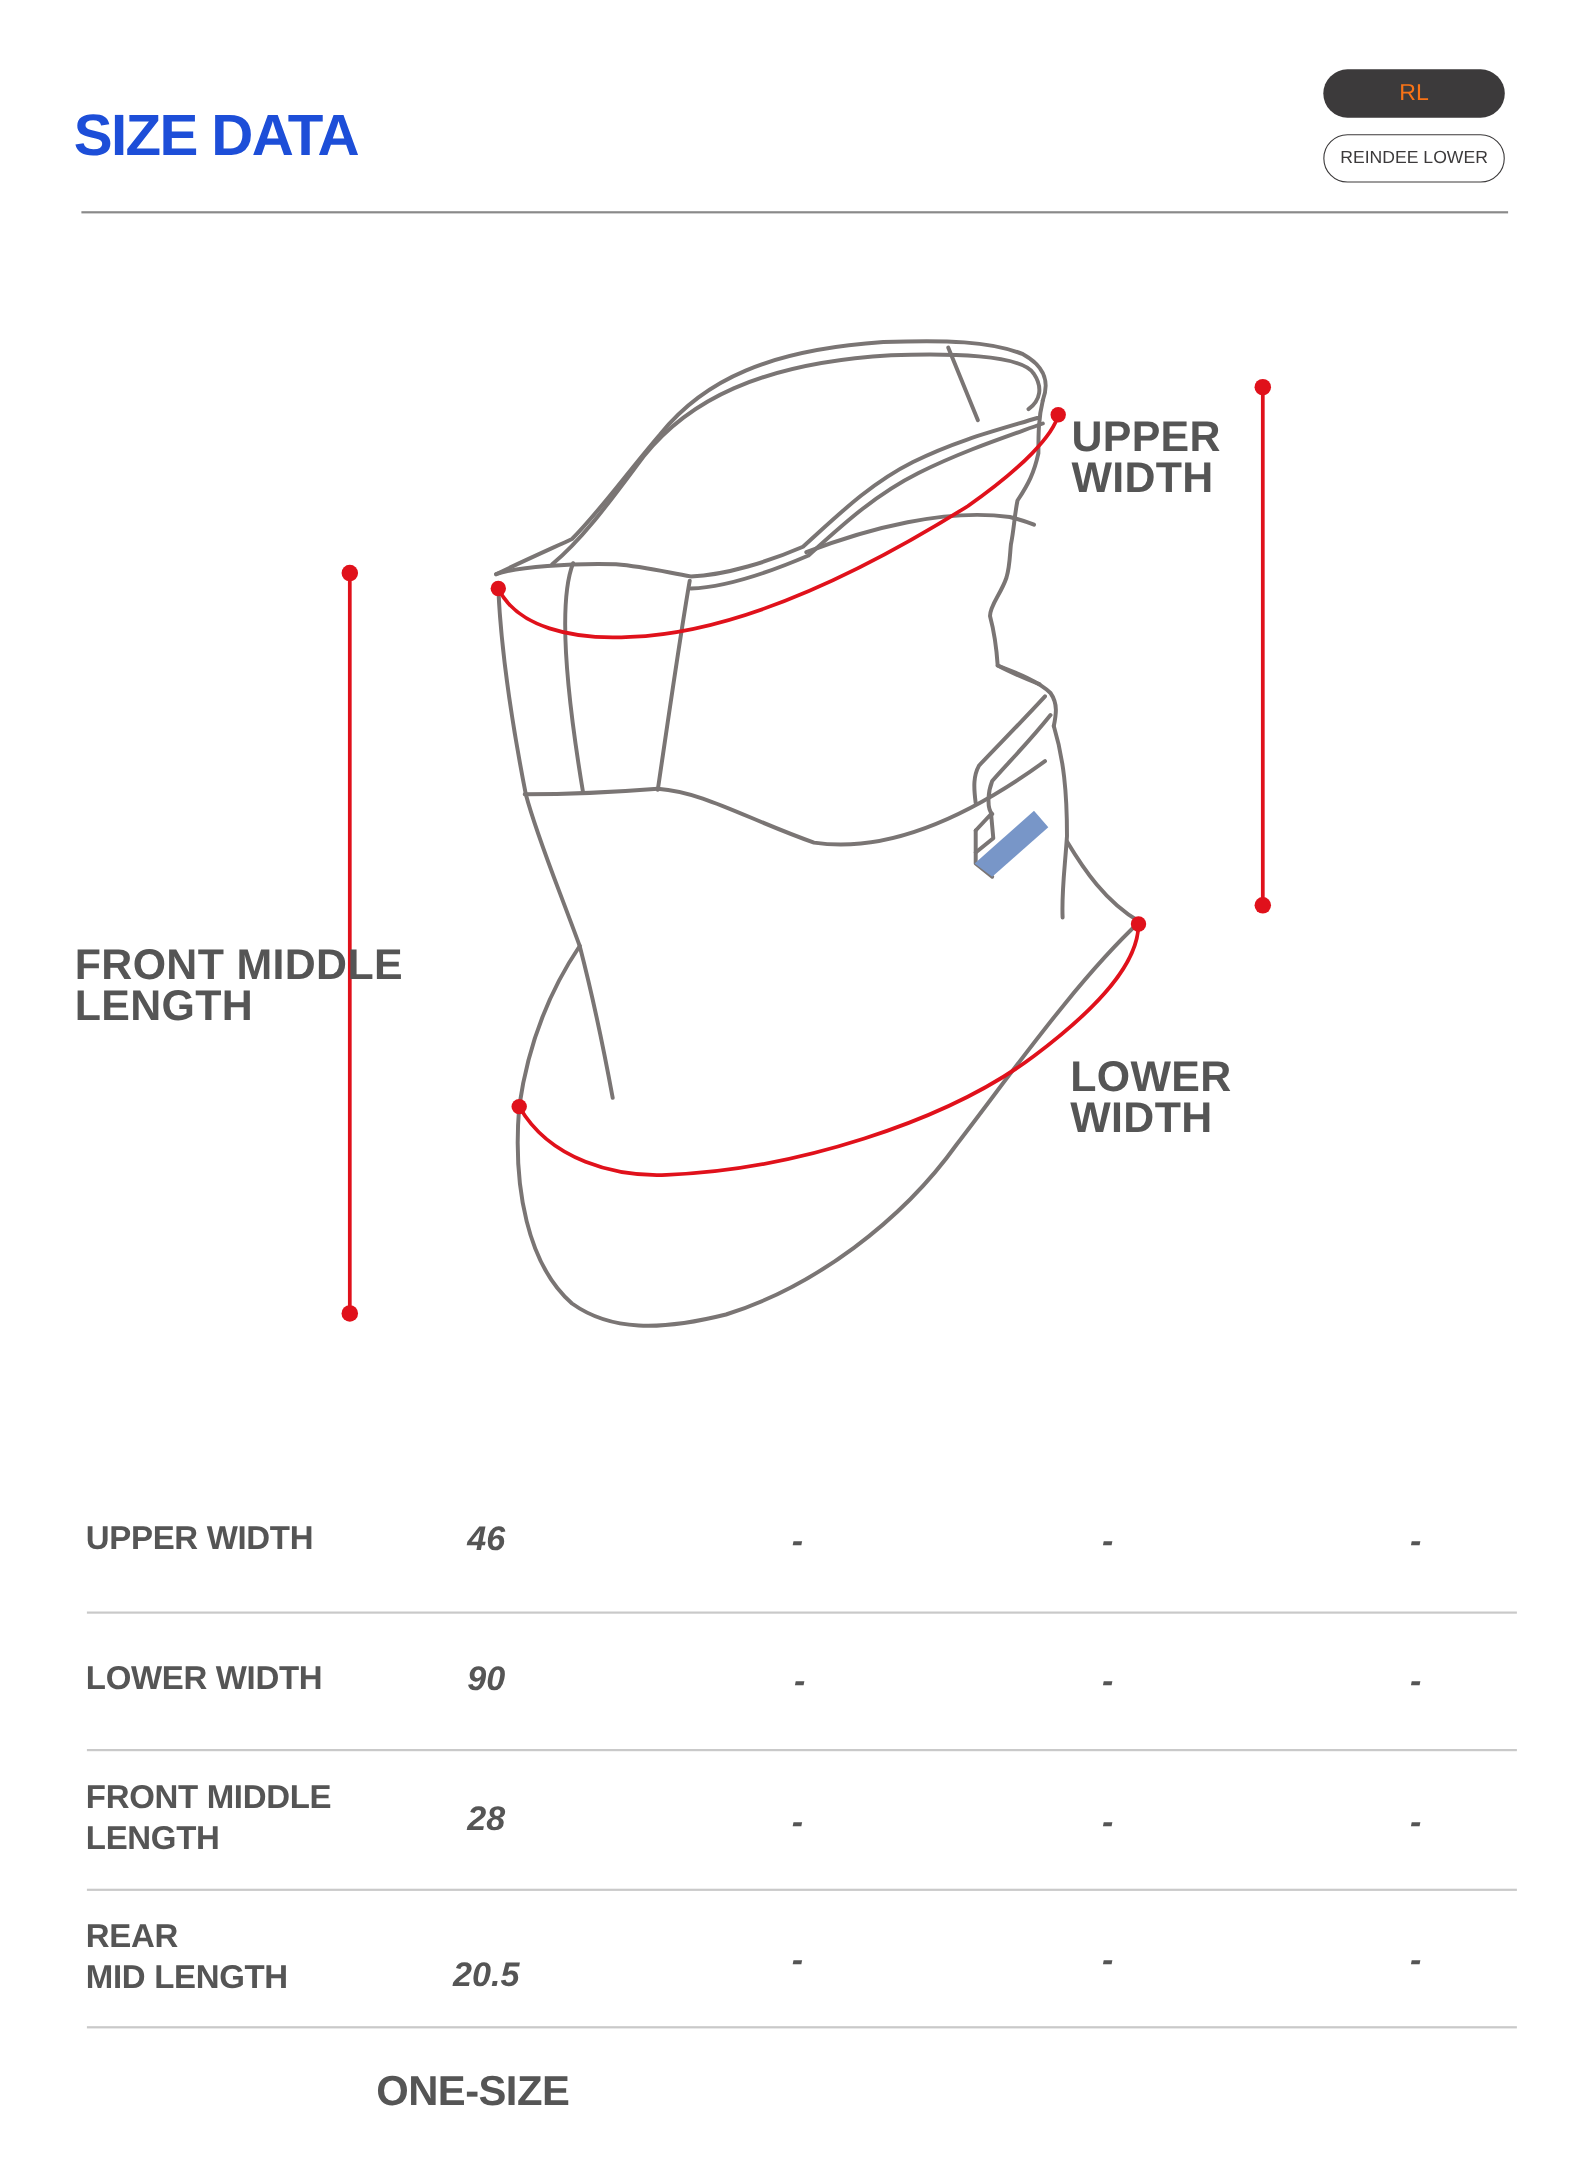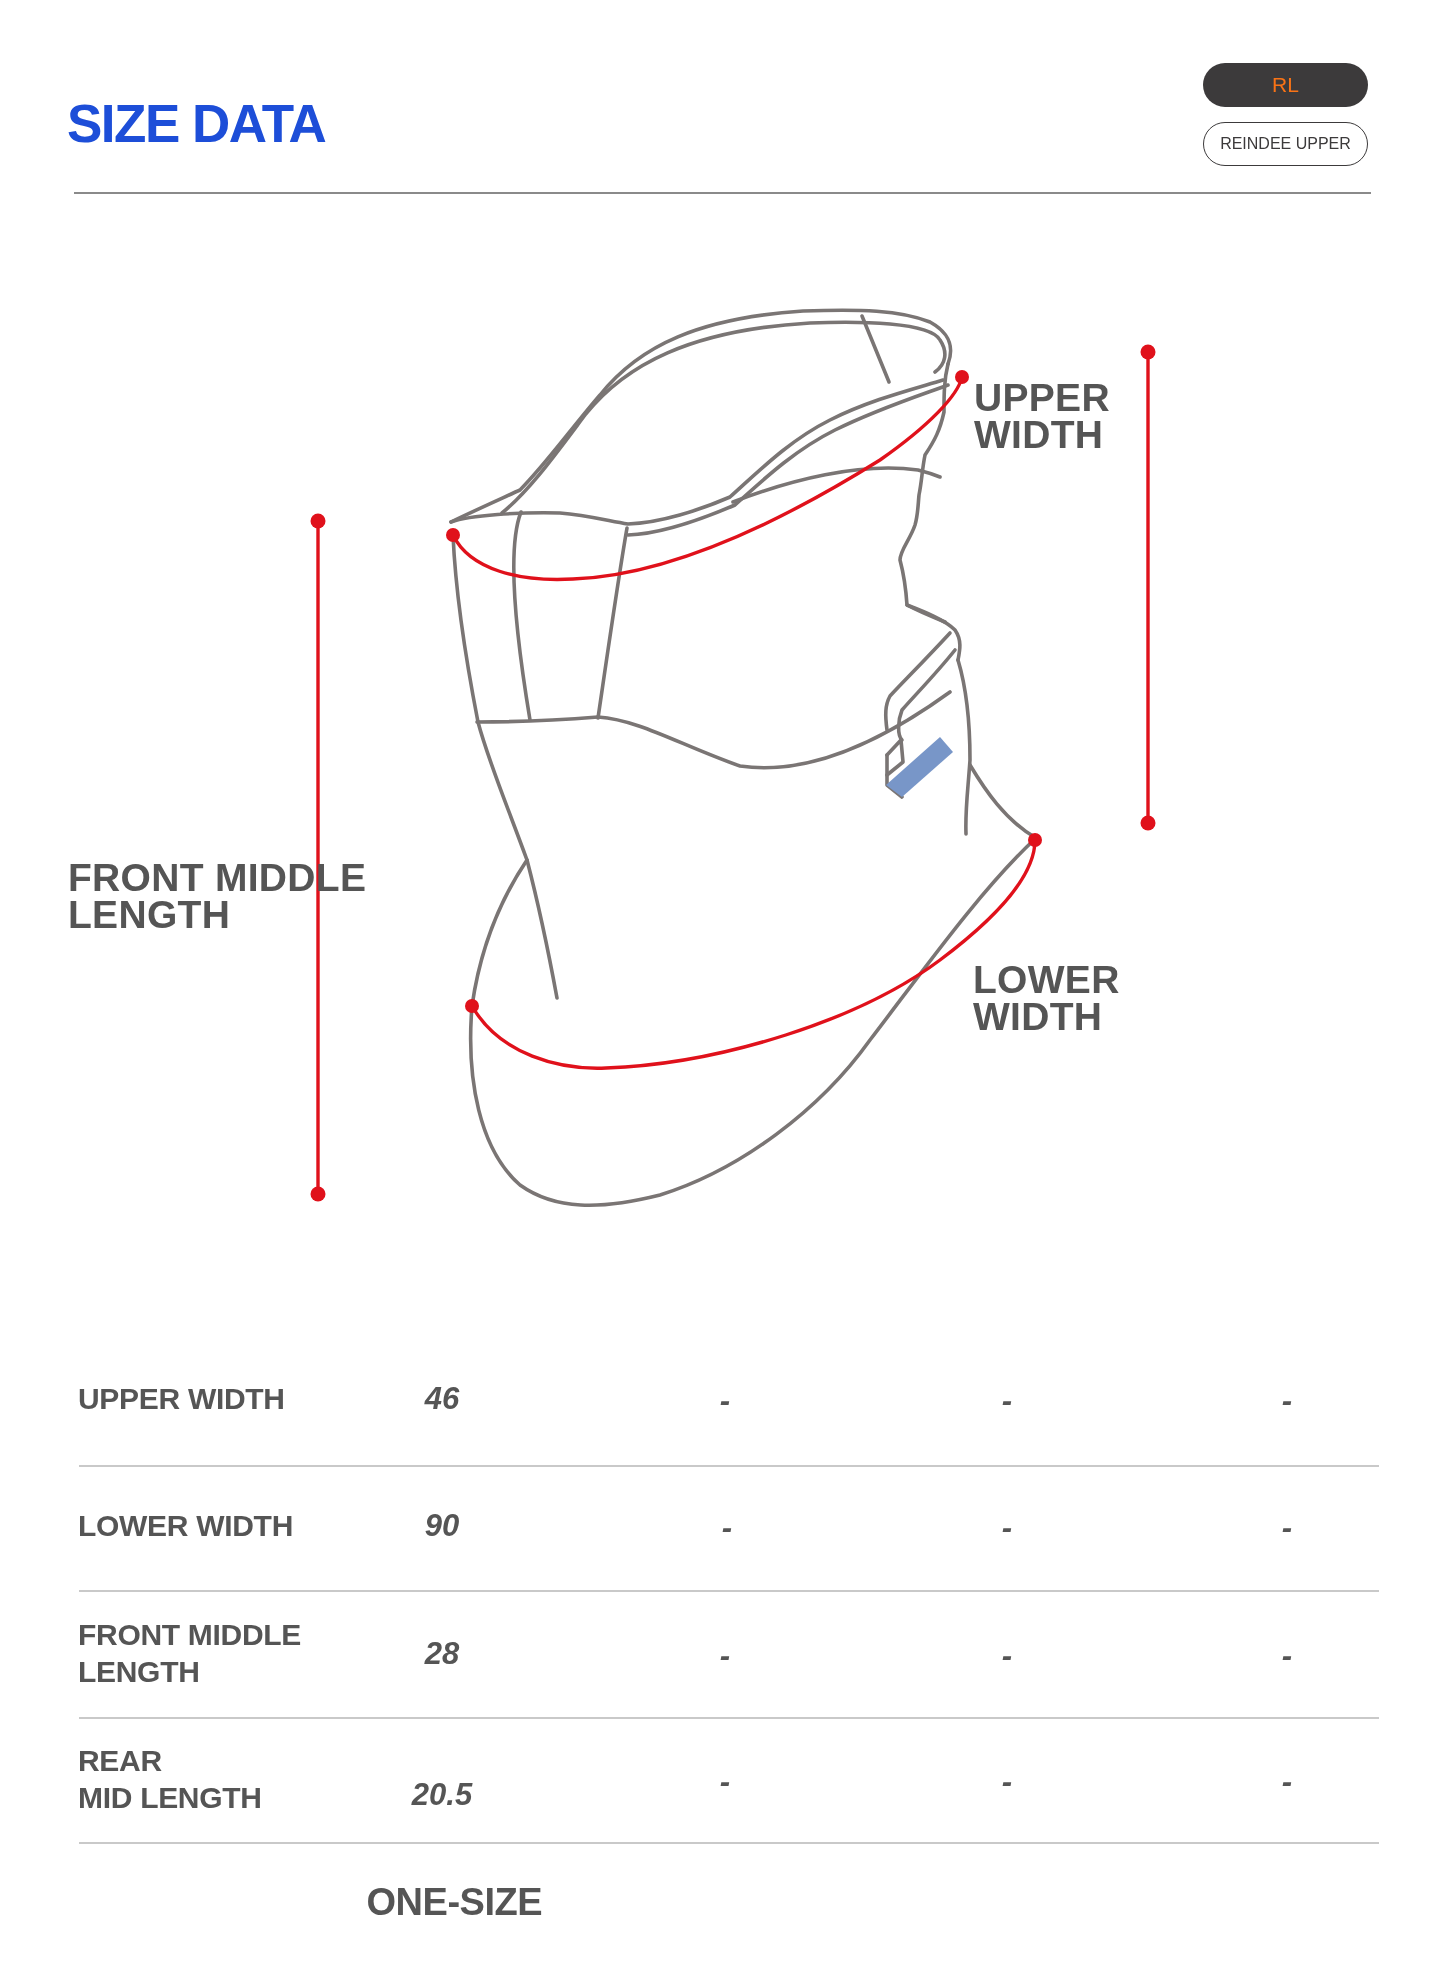--- a/index.html
+++ b/index.html
@@ -15,29 +15,29 @@
   .pill-outline { top: 122px; border: 1.5px solid #3c3a3b; background: #fff; color: #3c3a3b; font-size: 16px; }
   .header-rule { left: 74px; top: 192px; width: 1297px; height: 0; border-top: 2px solid #8a8a8a; }
   .diagram { left: 0; top: 0; width: 1445px; height: 1300px; }
   .dlabel { position: absolute; font-size: 39px; font-weight: bold; line-height: 37px;
             color: #555555; white-space: pre-line; letter-spacing: 0.3px; }
   .row-label { position: absolute; left: 78px; font-size: 30px; font-weight: bold;
                color: #555555; line-height: 37px; white-space: pre-line; letter-spacing: -0.3px; }
   .cell { position: absolute; width: 120px; margin-left: -60px; text-align: center;
           font-size: 31px; font-weight: bold; color: #555555; line-height: 37px; font-style: italic; }
   .rule { position: absolute; left: 79px; width: 1300px; height: 0; border-top: 2px solid #c9c9c9; }
-  .footer { left: 342px; top: 1882px; width: 200px; text-align: right; font-size: 38px;
+  .footer { left: 342px; top: 1882px; width: 200px; text-align: left; font-size: 38px;
             font-weight: bold; letter-spacing: -0.5px; color: #555555; line-height: 40px; }
 </style>
 </head>
 <body>
 
 <div class="abs title">SIZE DATA</div>
 <div class="pill pill-dark">RL</div>
-<div class="pill pill-outline">REINDEE UPPER</div>
+<div class="pill pill-outline">REINDEE LOWER</div>
 <div class="abs header-rule"></div>
 
 <svg class="abs diagram" viewBox="0 0 1445 1300" width="1445" height="1300" xmlns="http://www.w3.org/2000/svg">
   <g fill="none" stroke="#7a7574" stroke-width="3.6" stroke-linecap="round" stroke-linejoin="round">
 
     <path d="M451 522 C 480 508, 505 497, 520 490 C 545 465, 570 430, 600 395 C 640 345, 700 318, 803 311 C 860 309, 900 310, 930 322 C 948 332, 955 345, 948 364"></path>
 
     <path d="M502 513 C 530 490, 555 455, 585 415 C 625 365, 690 330, 810 323 C 860 321, 930 322, 940 340 C 948 352, 946 364, 935 372"></path>
 
     <path d="M862 316 L 889 382"></path>

